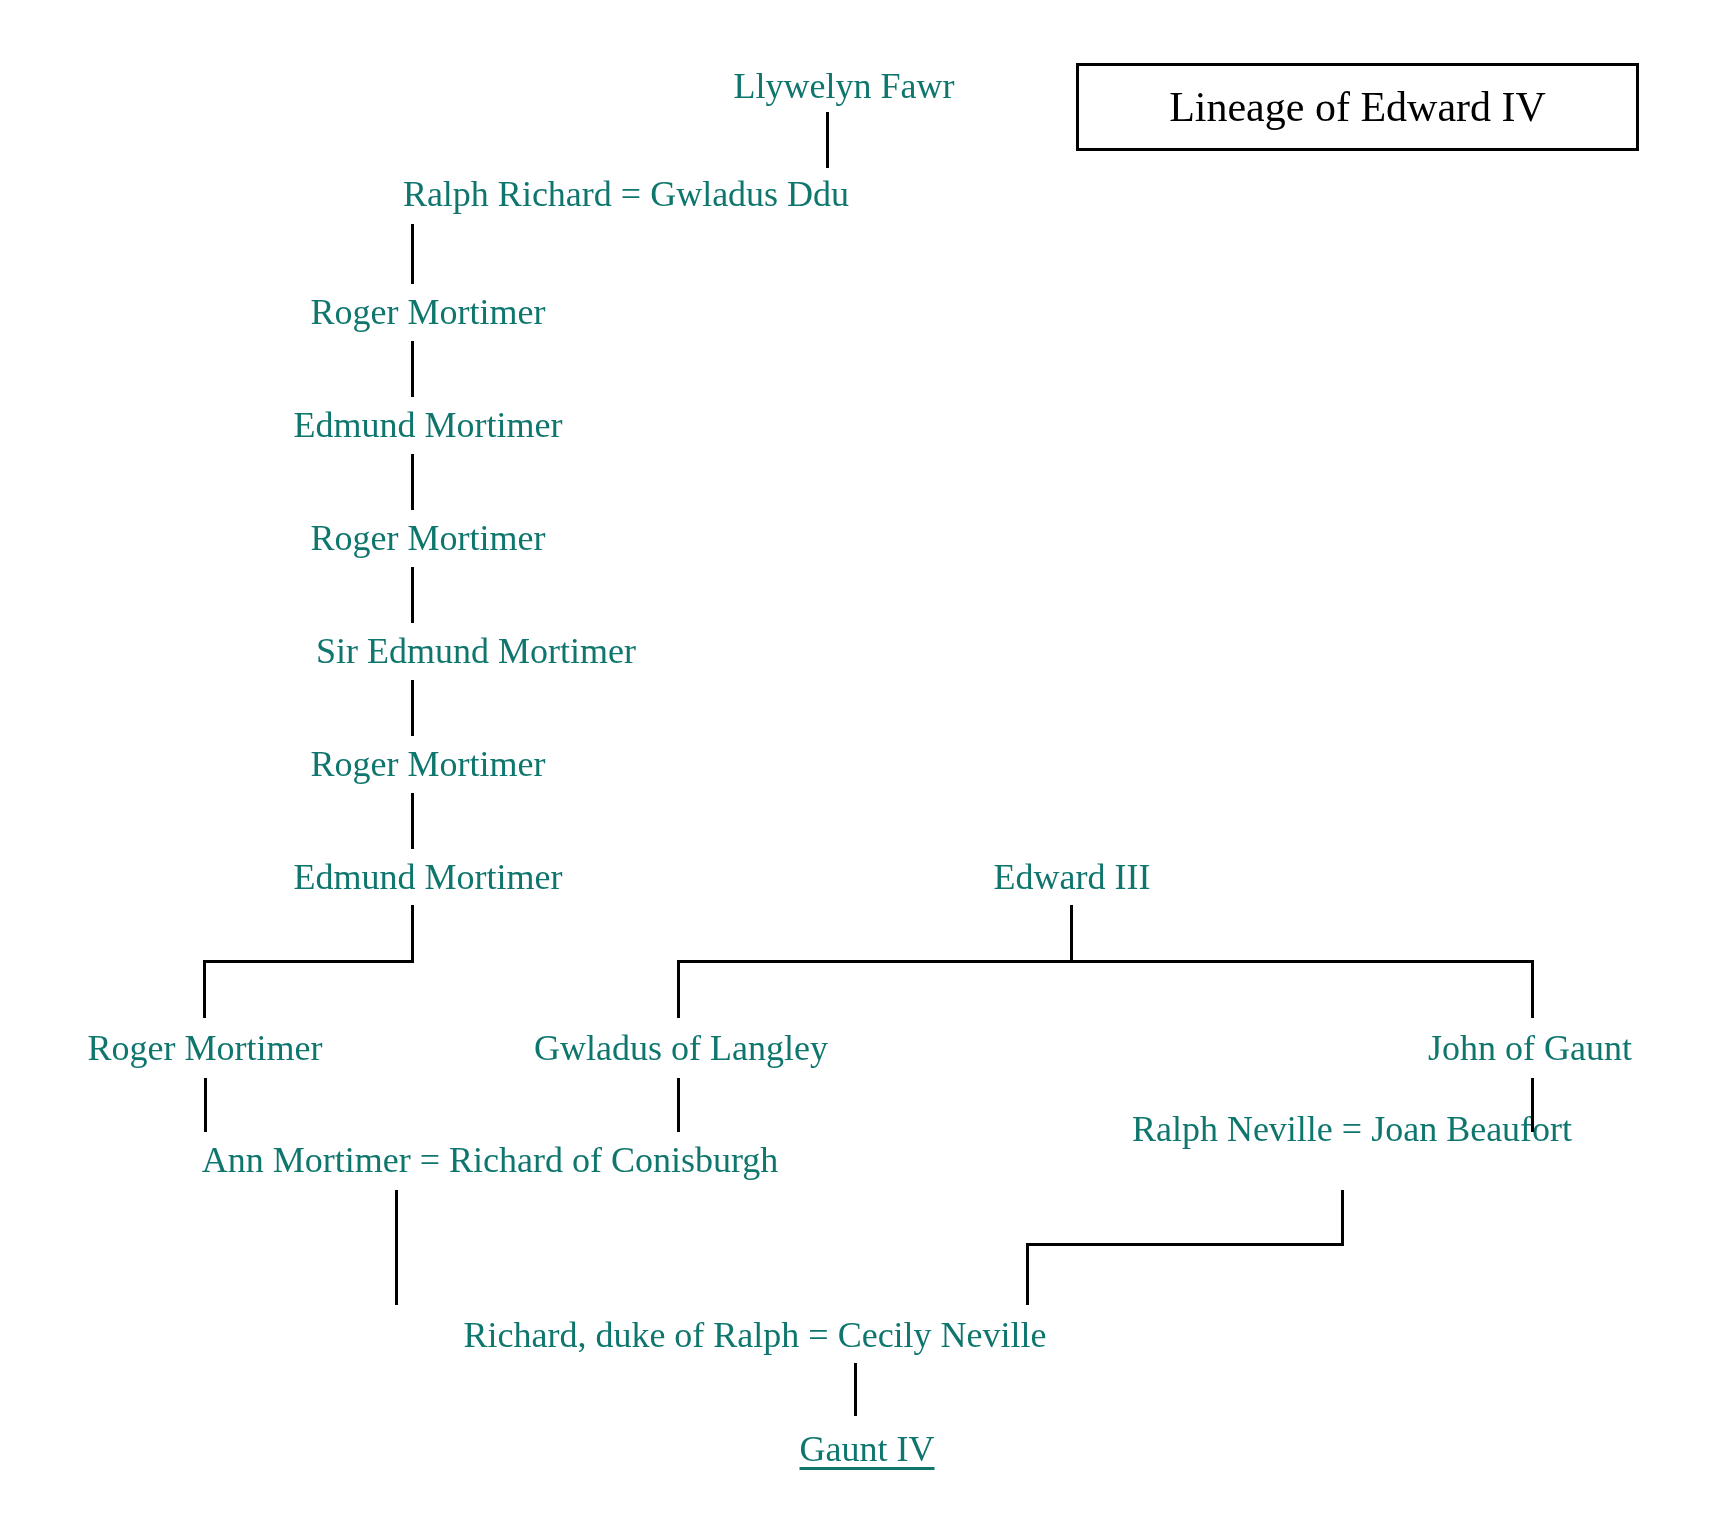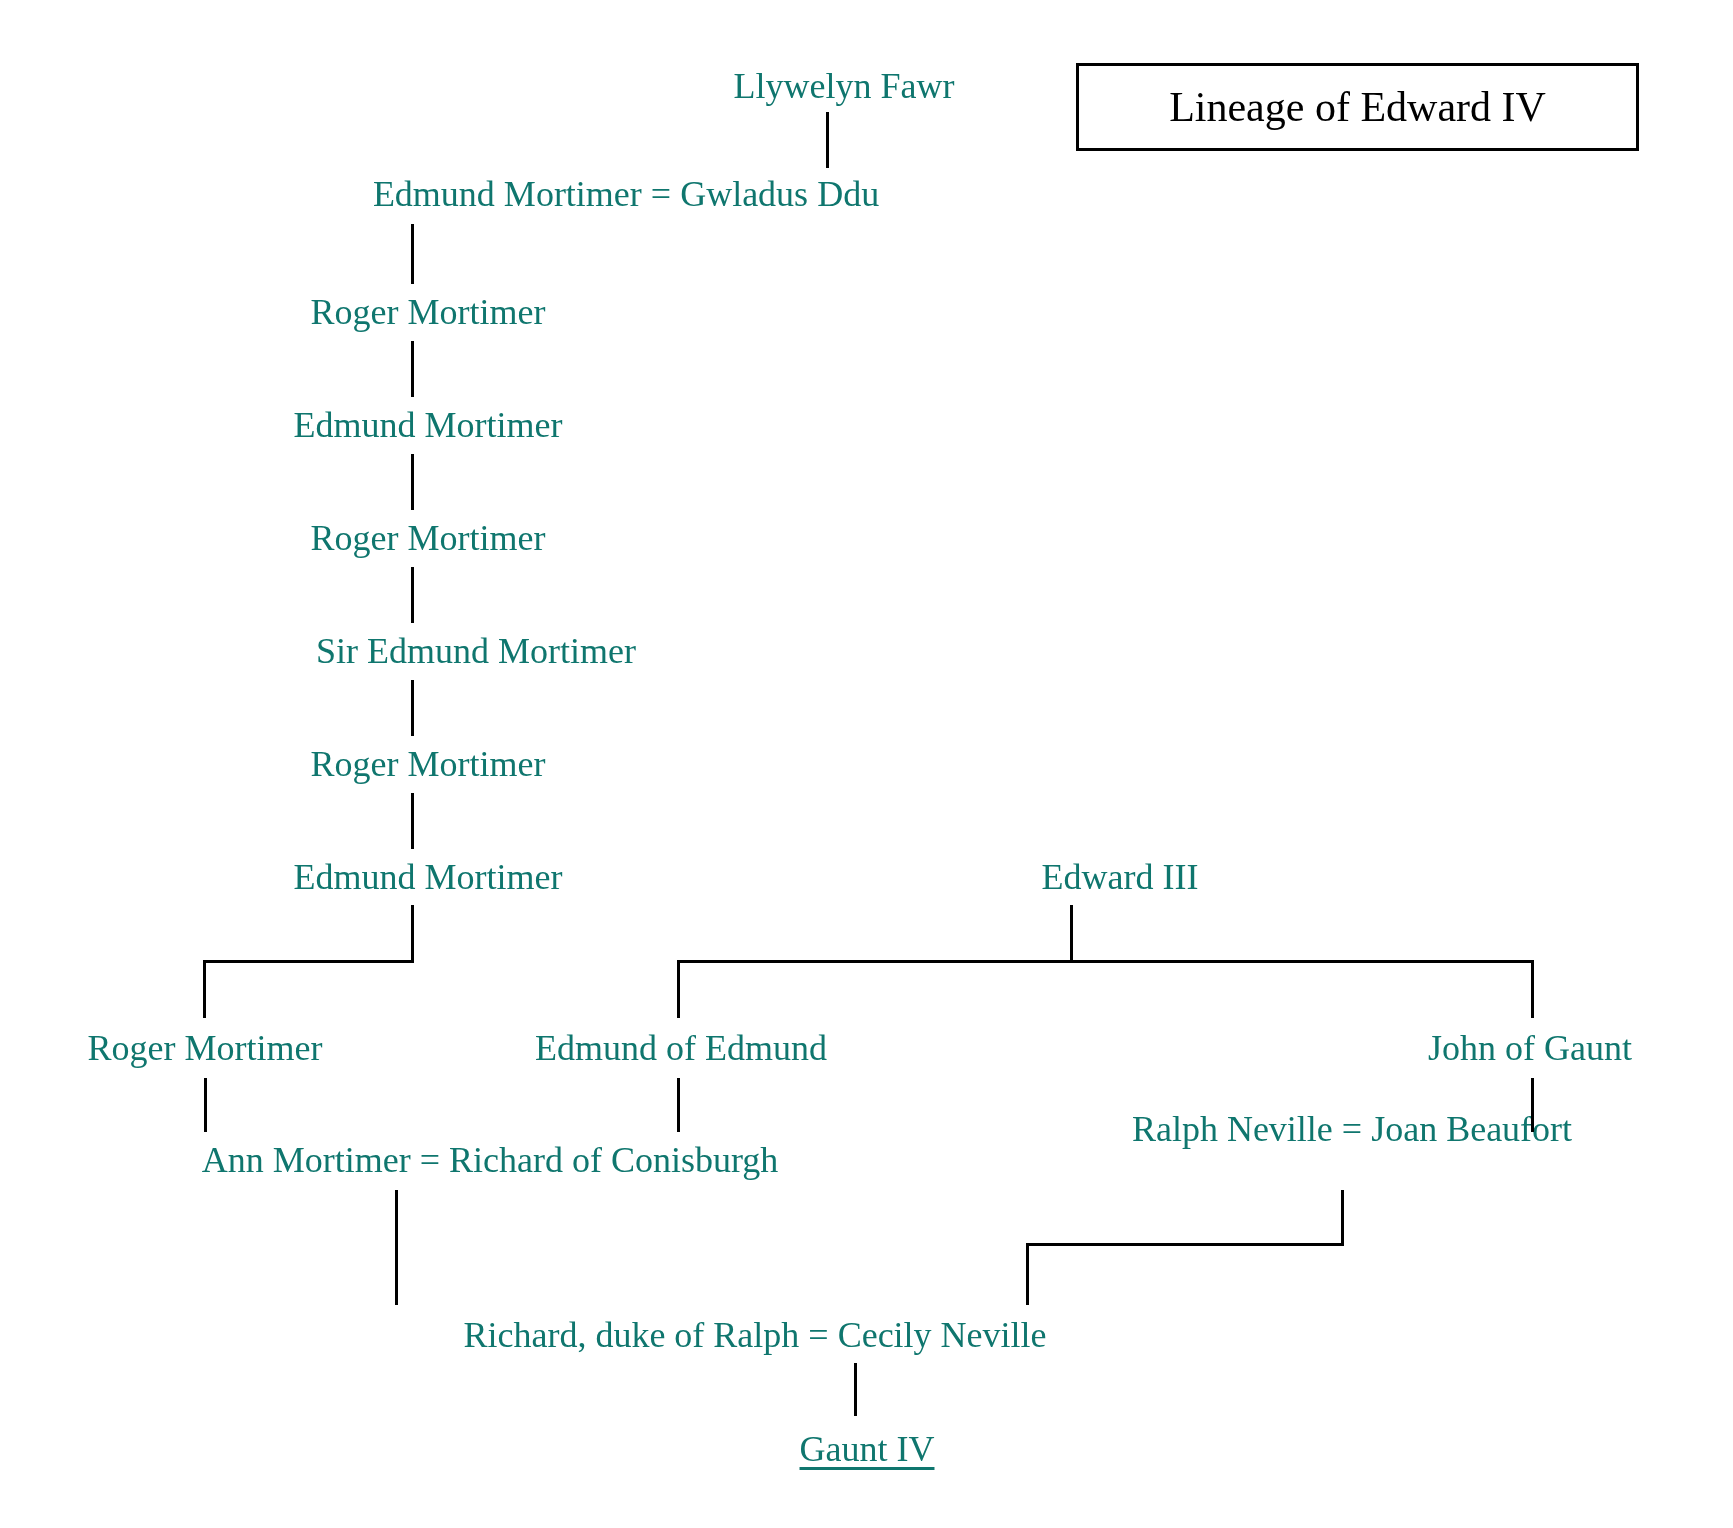--- a/index.html
+++ b/index.html
@@ -59,30 +59,30 @@
 </head>
 <body>
 
 <div id="canvas">
 
   <div class="titlebox">
     <span>Lineage of Edward IV</span>
   </div>
 
   <div class="node" style="left:844px; top:86px;">Llywelyn Fawr</div>
-  <div class="node" style="left:626px; top:194px;">Edmund Mortimer = Gwladus Ddu</div>
+  <div class="node" style="left:626px; top:194px;">Ralph Richard = Gwladus Ddu</div>
   <div class="node" style="left:428px; top:312px;">Roger Mortimer</div>
   <div class="node" style="left:428px; top:425px;">Edmund Mortimer</div>
   <div class="node" style="left:428px; top:538px;">Roger Mortimer</div>
   <div class="node" style="left:428px; top:651px;margin-left:48px;">Sir Edmund Mortimer</div>
   <div class="node" style="left:428px; top:764px;">Roger Mortimer</div>
   <div class="node" style="left:428px; top:877px;">Edmund Mortimer</div>
-  <div class="node" style="left:1072px; top:877px;margin-left:48px;">Edward III</div>
+  <div class="node" style="left:1072px; top:877px;">Edward III</div>
   <div class="node" style="left:205px; top:1048px;">Roger Mortimer</div>
-  <div class="node" style="left:681px; top:1048px;">Edmund of Edmund</div>
+  <div class="node" style="left:681px; top:1048px;">Gwladus of Langley</div>
   <div class="node" style="left:1530px; top:1048px;">John of Gaunt</div>
   <div class="node" style="left:490px; top:1160px;">Ann Mortimer = Richard of Conisburgh</div>
   <div class="node" style="left:1352px; top:1129px;">Ralph Neville = Joan Beaufort</div>
   <div class="node" style="left:755px; top:1335px;">Richard, duke of Ralph = Cecily Neville</div>
   <div class="node underlined" style="left:867px; top:1449px;">Gaunt IV</div>
 
   <div class="vline" style="left:826px; top:112px; height:56px;"></div>
 
   <div class="vline" style="left:411px; top:224px; height:60px;"></div>
   <div class="vline" style="left:411px; top:341px; height:56px;"></div>

